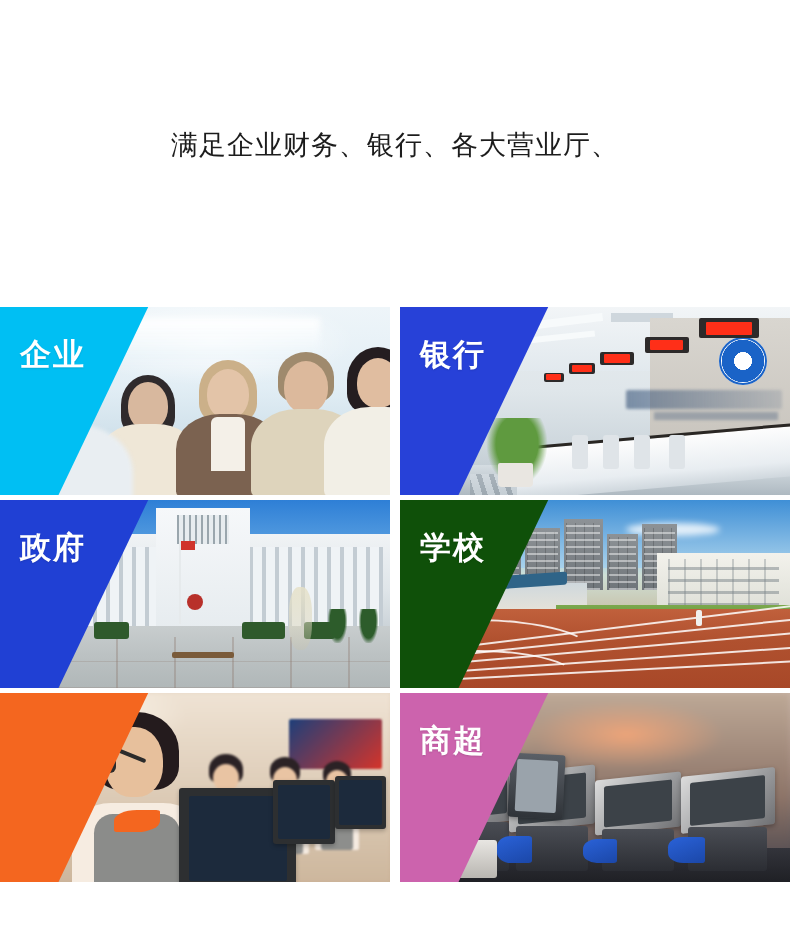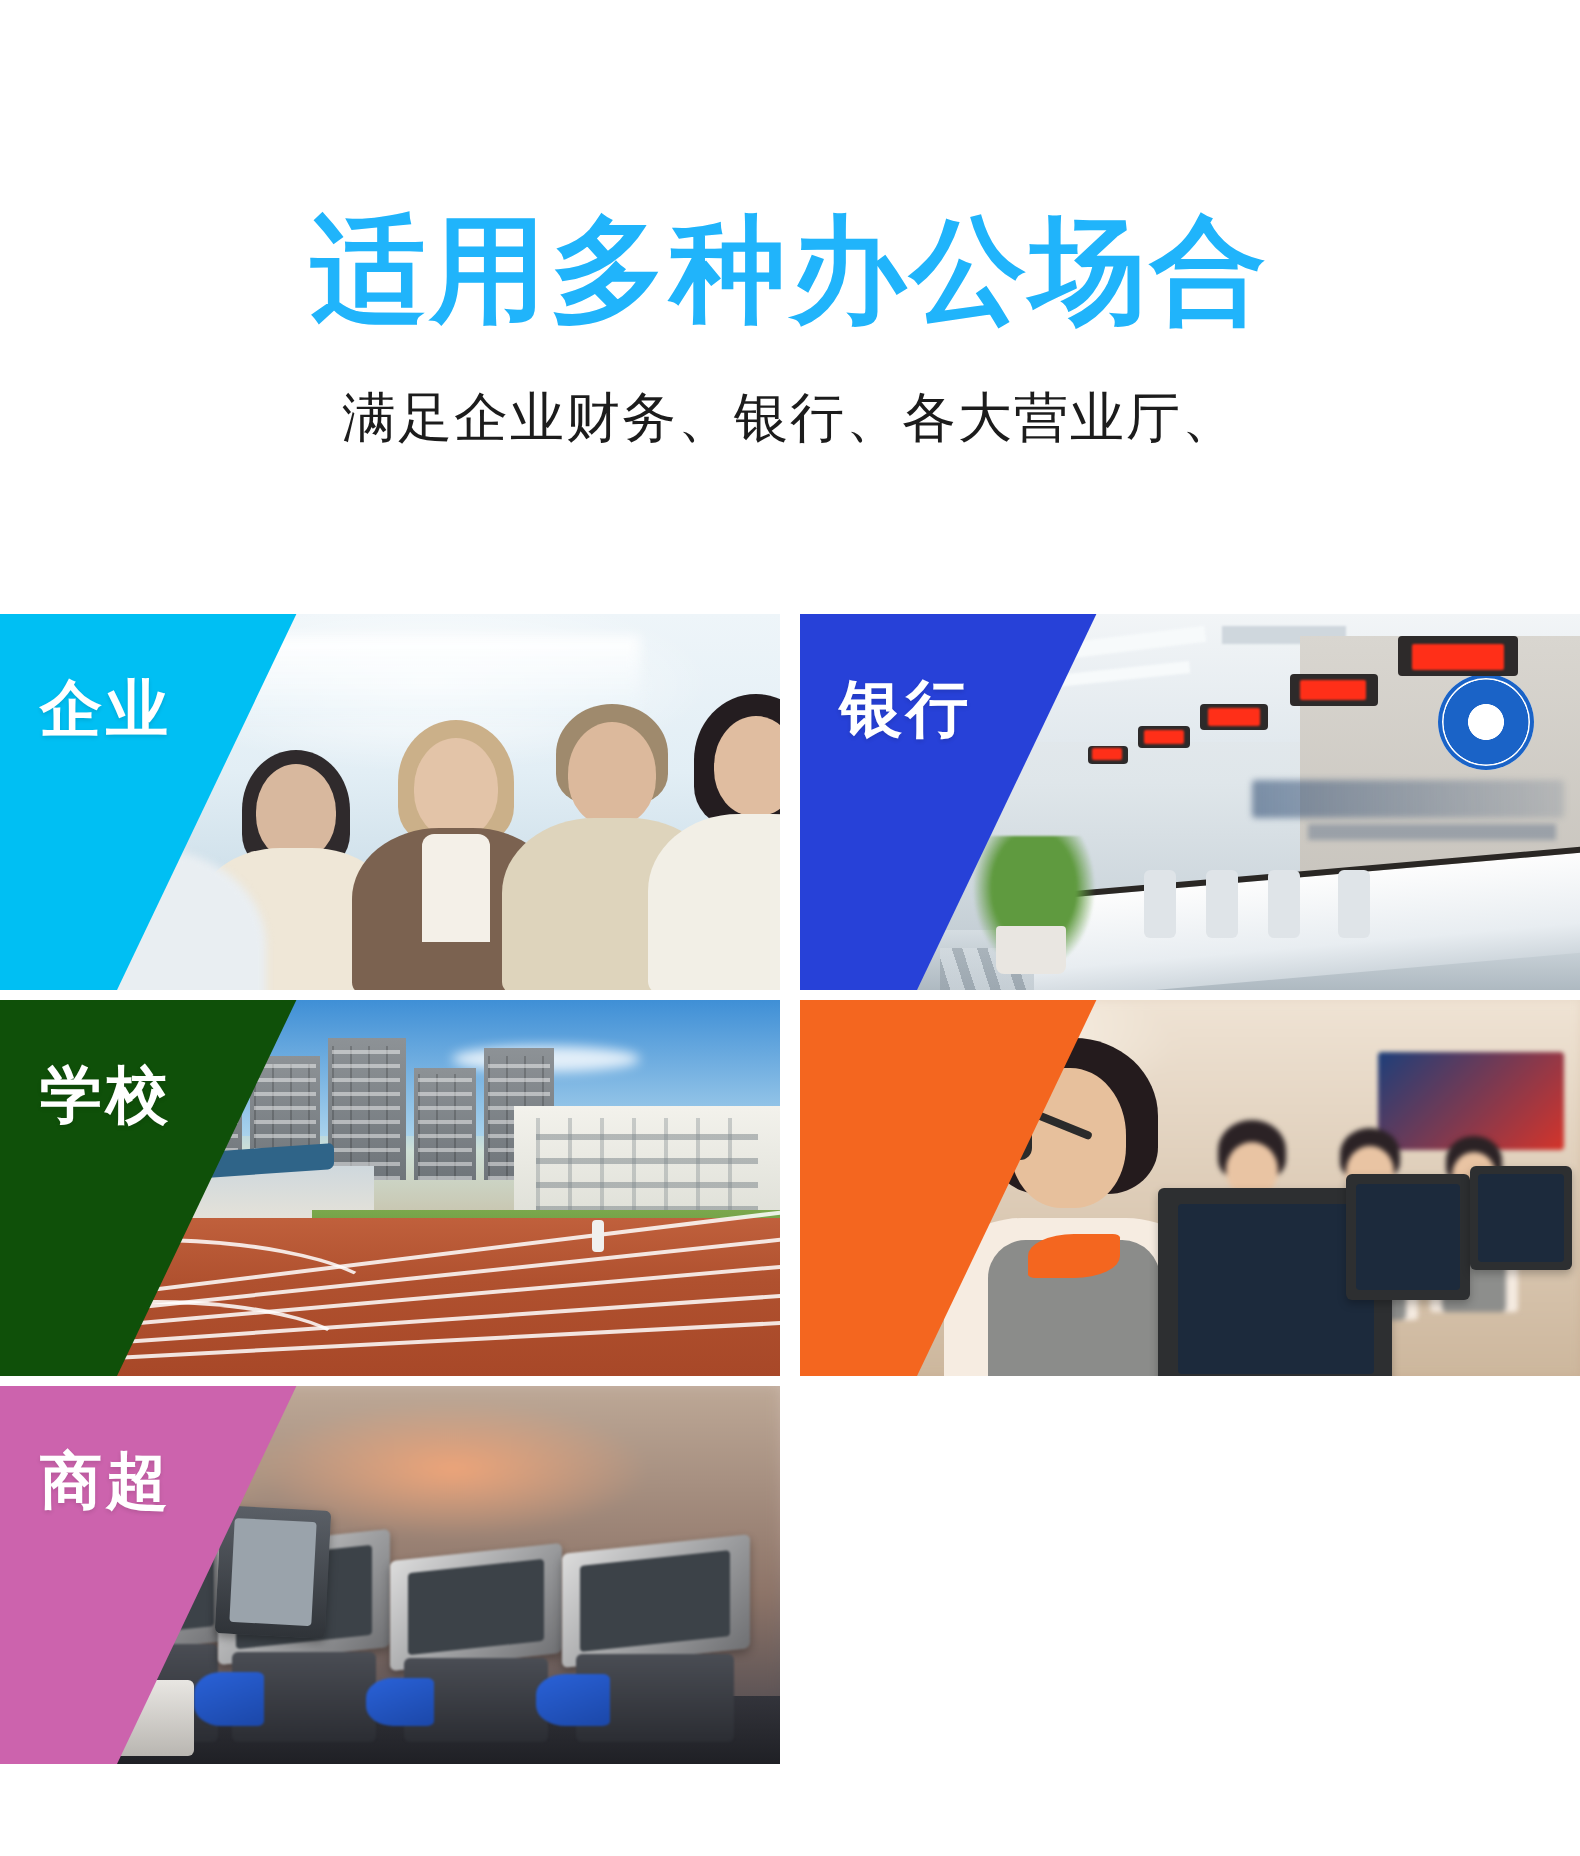--- a/index.html
+++ b/index.html
@@ -466,21 +466,20 @@
     position:absolute; bottom:0; left:0; width:100%; height:18%;
     background:linear-gradient(180deg,#33343b,#1f2025);
   }
 </style>
 </head>
 <body>
 
 <div class="page">
 
   <div class="header">
-    <div class="headline">适用多种办公场合</div>
     <div class="subhead">
       <div class="line">满足企业财务、银行、各大营业厅、</div>
     </div>
   </div>
 
   <div class="grid">
 
     <div class="tile">
       <div class="photo sc-office">
         <div class="win"></div>
@@ -546,20 +545,43 @@
         <div class="stool s2"></div>
         <div class="stool s3"></div>
         <div class="stool s4"></div>
         <div class="plant"></div>
         <div class="pot"></div>
       </div>
       <div class="overlay" style="background:#2741D8"></div>
       <div class="tile-label">银行</div>
     </div>
 
+    <div class="tile">
+      <div class="photo sc-gov">
+        <div class="bldg">
+            <div class="cols"></div>
+          </div>
+        <div class="center">
+            <div class="grille"></div>
+          </div>
+        <div class="emblem"></div>
+        <div class="flag"></div>
+        <div class="plaza"></div>
+        <div class="shrub sh1"></div>
+        <div class="shrub sh2"></div>
+        <div class="shrub sh3"></div>
+        <div class="tree t1"></div>
+        <div class="tree t2"></div>
+        <div class="tree t3"></div>
+        <div class="fount"></div>
+        <div class="bench"></div>
+      </div>
+      <div class="overlay" style="background:#2040D4"></div>
+      <div class="tile-label">政府</div>
+    </div>
 
     <div class="tile">
       <div class="photo sc-school">
         <div class="sky"></div>
         <div class="cloud c1"></div>
         <div class="cloud c2"></div>
         <div class="tower tw1"></div>
         <div class="tower tw2"></div>
         <div class="tower tw3"></div>
         <div class="tower tw4"></div>

